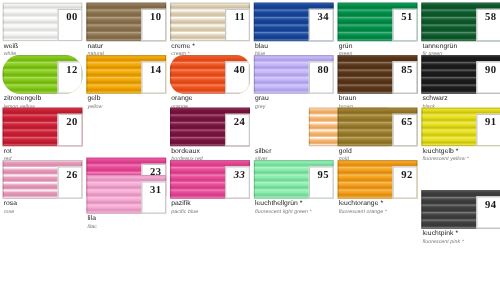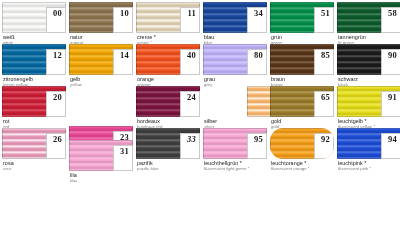--- a/index.html
+++ b/index.html
@@ -179,21 +179,21 @@
         <div class="ribs"></div>
         <div class="edge"></div>
         <div class="badge">58</div>
       </div>
       <div class="labels">
         <div class="name-de">tannengrün</div>
         <div class="name-en">fir green</div>
       </div>
     </div>
     <div class="cell">
-      <div class="swatch" style="background: #0369a1;">
+      <div class="swatch" style="background: #84cc16; border-radius: 14px;">
         <div class="ribs"></div>
         <div class="edge"></div>
         <div class="badge">12</div>
       </div>
       <div class="labels">
         <div class="name-de">zitronengelb</div>
         <div class="name-en">lemon yellow</div>
       </div>
     </div>
     <div class="cell">
@@ -201,21 +201,21 @@
         <div class="ribs"></div>
         <div class="edge"></div>
         <div class="badge">14</div>
       </div>
       <div class="labels">
         <div class="name-de">gelb</div>
         <div class="name-en">yellow</div>
       </div>
     </div>
     <div class="cell">
-      <div class="swatch" style="background: rgb(244, 82, 29);">
+      <div class="swatch" style="background: rgb(244, 82, 29); border-radius: 11px;">
         <div class="ribs"></div>
         <div class="edge"></div>
         <div class="badge">40</div>
       </div>
       <div class="labels">
         <div class="name-de">orange</div>
         <div class="name-en">orange</div>
       </div>
     </div>
     <div class="cell">
@@ -333,54 +333,54 @@
         <div class="ribs"></div>
         <div class="edge"></div>
         <div class="badge">31</div>
       </div>
       <div class="labels">
         <div class="name-de">lila</div>
         <div class="name-en">lilac</div>
       </div>
     </div>
     <div class="cell">
-      <div class="swatch" style="background: #404040; font-style: italic;">
+      <div class="swatch" style="background: #ec4899; font-style: italic;">
         <div class="ribs"></div>
         <div class="edge"></div>
         <div class="badge">33</div>
       </div>
       <div class="labels">
         <div class="name-de">pazifik</div>
         <div class="name-en">pacific blue</div>
       </div>
     </div>
     <div class="cell">
-      <div class="swatch" style="background: #f9a8d4;">
+      <div class="swatch" style="background: #86efac;">
         <div class="ribs"></div>
         <div class="edge"></div>
         <div class="badge">95</div>
       </div>
       <div class="labels">
         <div class="name-de">leuchthellgrün *</div>
         <div class="name-en">fluorescent light green *</div>
       </div>
     </div>
     <div class="cell">
-      <div class="swatch" style="background: rgb(247, 160, 24); border-radius: 13px;">
+      <div class="swatch" style="background: rgb(247, 160, 24);">
         <div class="ribs"></div>
         <div class="edge"></div>
         <div class="badge">92</div>
       </div>
       <div class="labels">
         <div class="name-de">leuchtorange *</div>
         <div class="name-en">fluorescent orange *</div>
       </div>
     </div>
     <div class="cell">
-      <div class="swatch" style="background: #1d4ed8;">
+      <div class="swatch" style="background: #404040; margin-top: 24px;">
         <div class="ribs"></div>
         <div class="edge"></div>
         <div class="badge">94</div>
       </div>
       <div class="labels">
         <div class="name-de">leuchtpink *</div>
         <div class="name-en">fluorescent pink *</div>
       </div>
     </div>
   </div>

